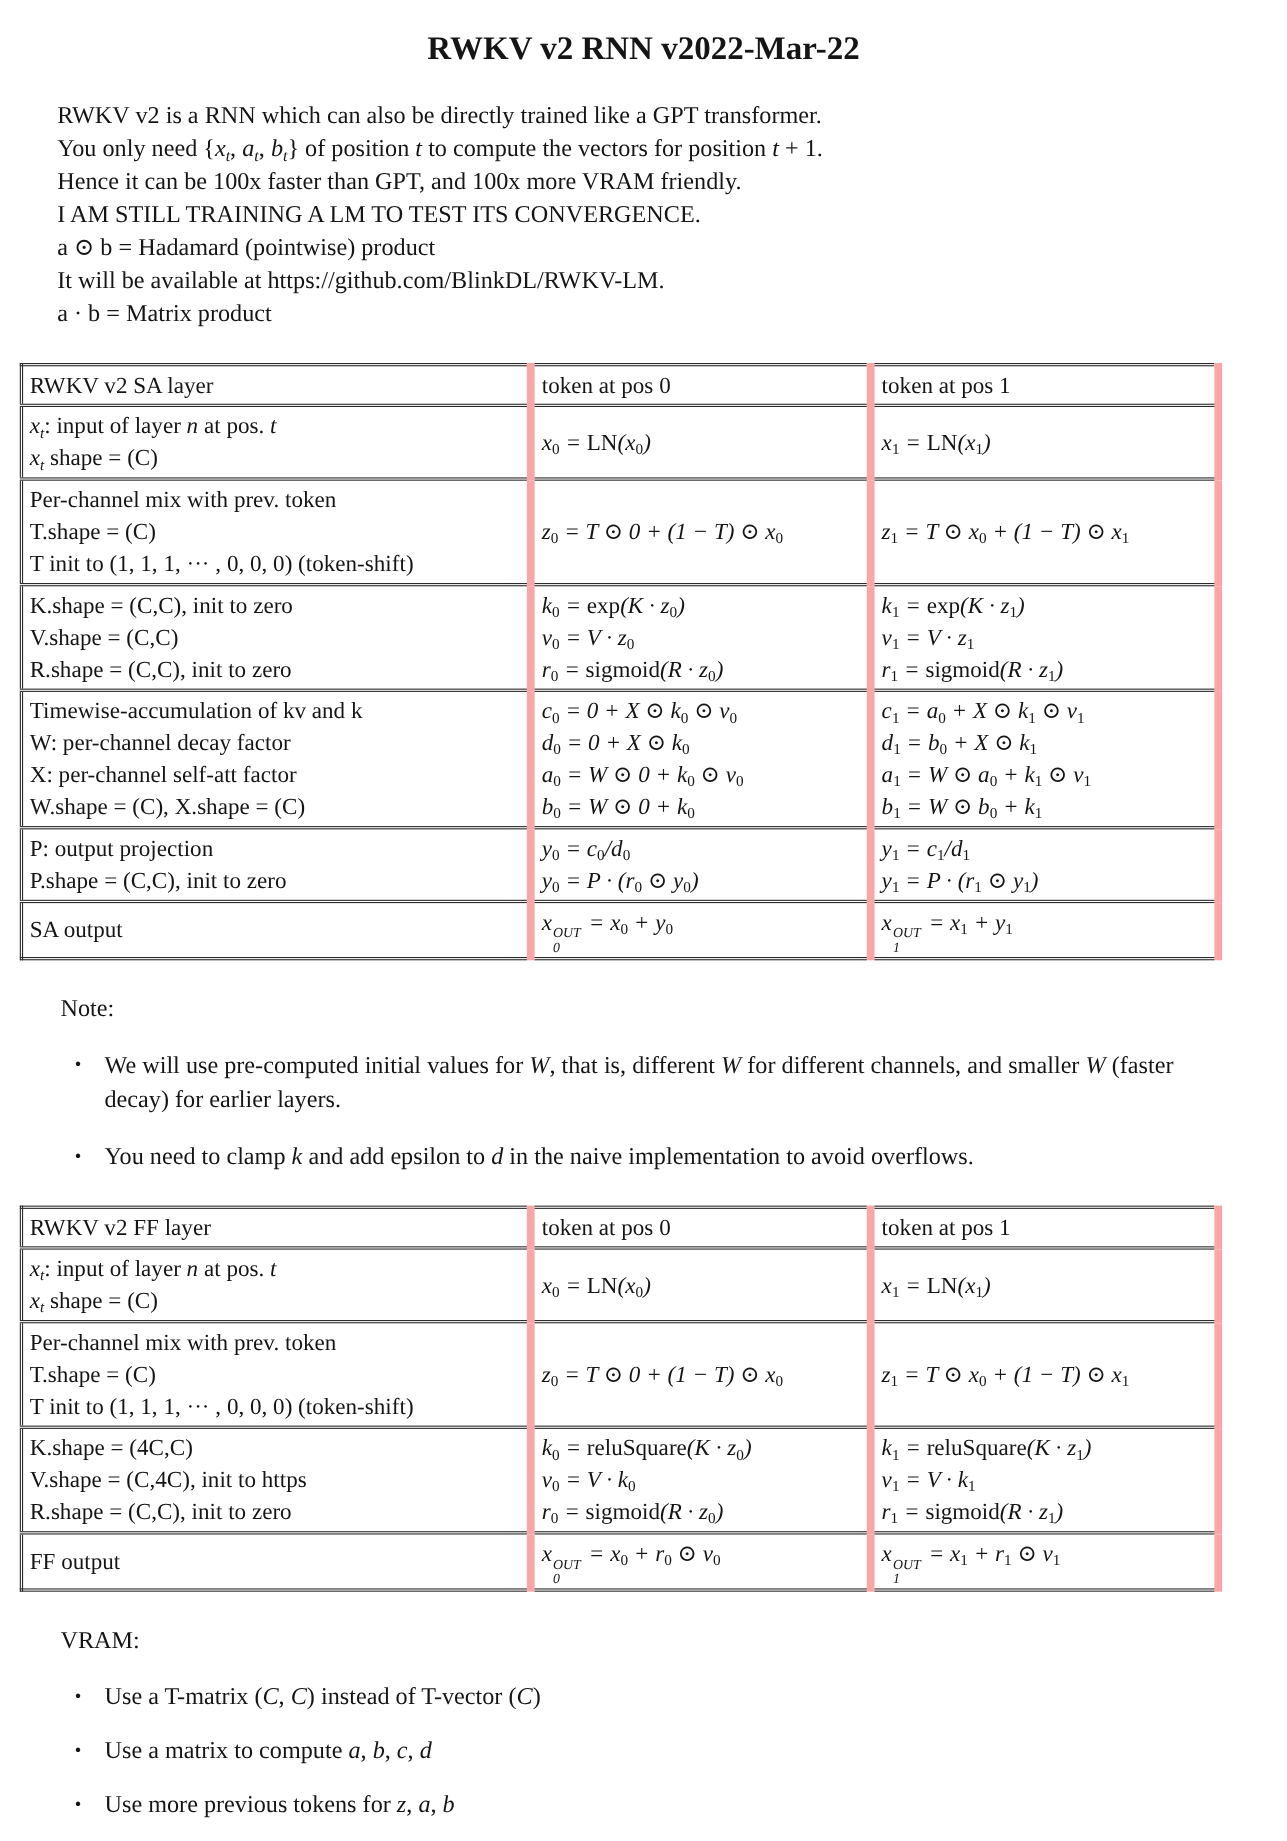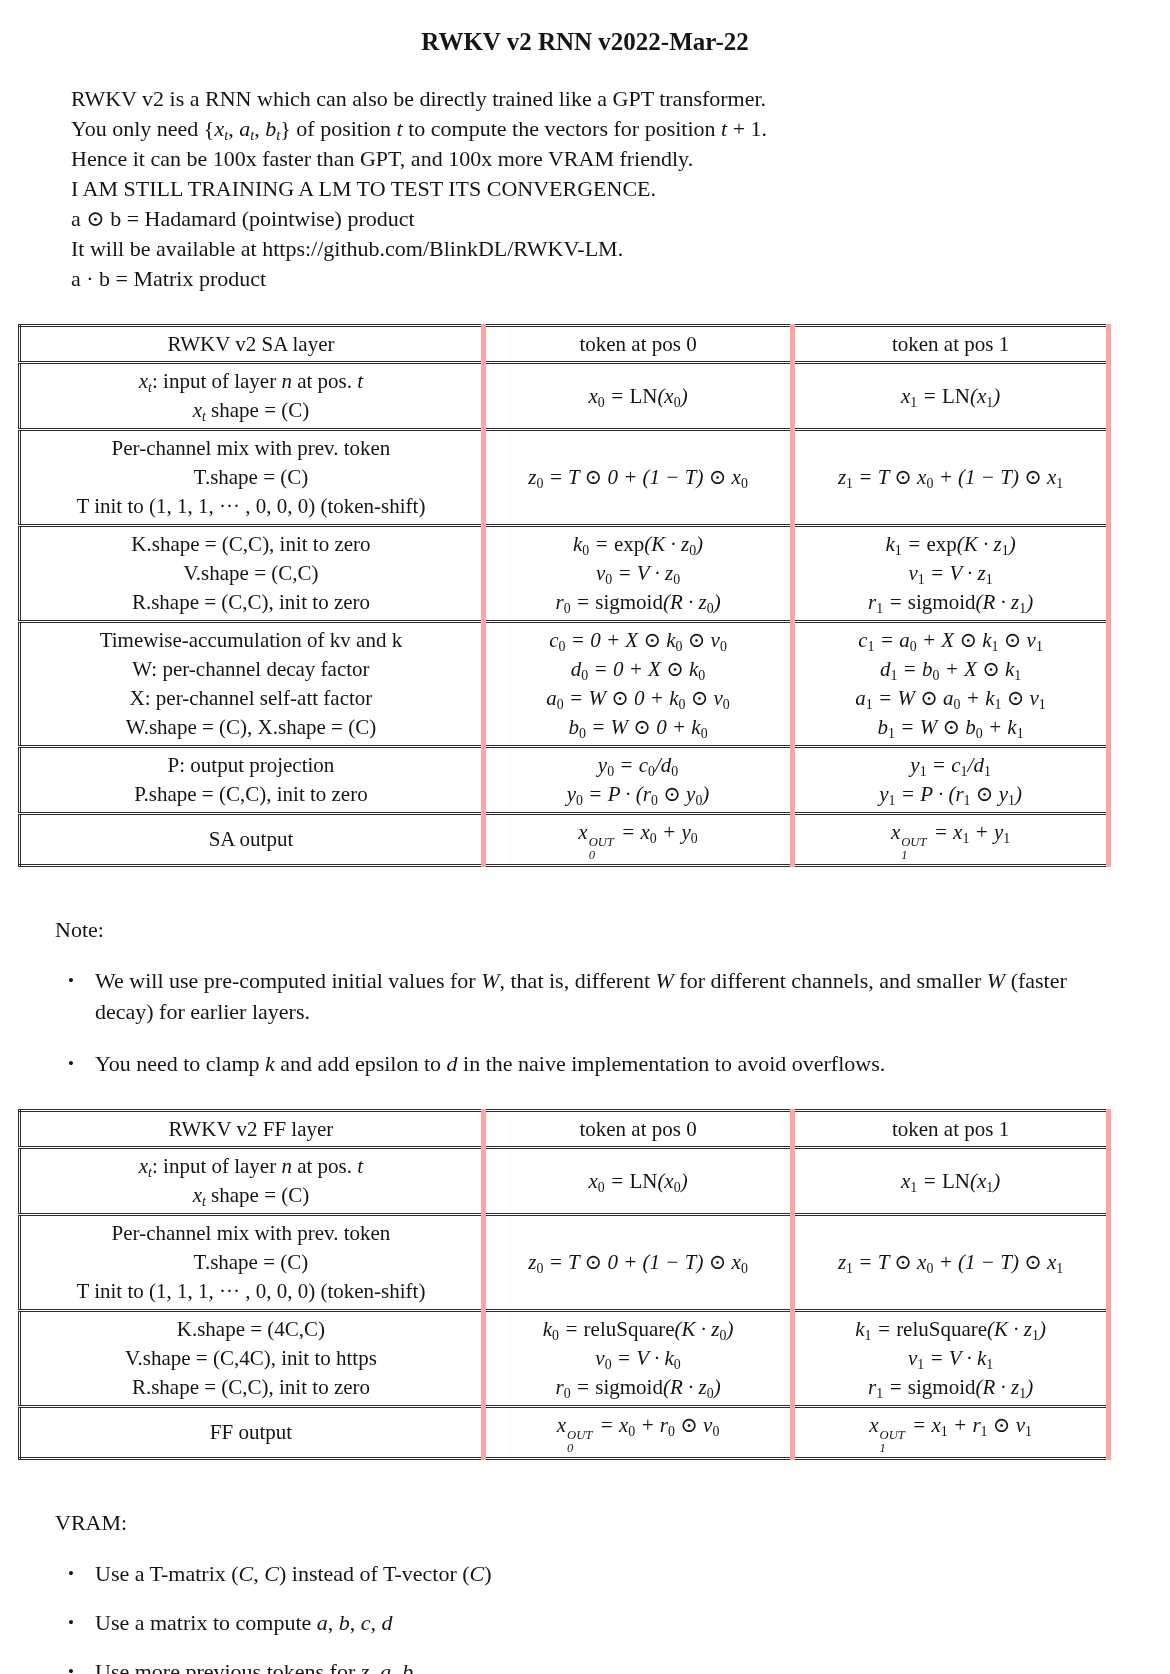--- a/index.html
+++ b/index.html
@@ -4,39 +4,39 @@
 <style>
   html, body { margin: 0; padding: 0; background: #ffffff; }
   body {
     width: 1170px; min-height: 1674px;
     font-family: "Liberation Serif", "DejaVu Serif", serif;
     color: #151515;
   }
   .page { padding: 14px 0 30px 0; }
 
   .title {
-    font-size: 25px; font-weight: bold; text-align: center;
+    font-size: 30px; font-weight: bold; text-align: center;
     margin: 14px 0 28px 0;
   }
 
-  .intro { margin-left: 71px; font-size: 22px; }
+  .intro { margin-left: 52px; font-size: 22px; }
   .intro .pline { line-height: 30px; white-space: nowrap; }
 
   
   table.ltx {
     border-collapse: collapse;
     margin: 30px 0 0 18px;
     width: 1093px;
     font-size: 21px;
     table-layout: fixed;
   }
   .ltx th, .ltx td {
     border-left: 1px solid #2b2b2b;
-    border-right: 5px solid #fca5a5;
-    text-align: center; vertical-align: middle;
+    border-right: 7px solid #fca5a5;
+    text-align: left; vertical-align: middle;
     padding: 3px 6px;
     font-weight: normal;
   }
   .ltx { border: 3px double #2b2b2b; }
   .ltx tbody tr { border-top: 3px double #2b2b2b; }
   .ltx thead tr { border-bottom: 1px solid #2b2b2b; }
   .ltx .ln { line-height: 29px; white-space: nowrap; }
   .ltx th { line-height: 28px; }
 
   .fcell { font-style: italic; }
@@ -50,21 +50,21 @@
 
   .stack {
     display: inline-flex; flex-direction: column; align-items: flex-start;
     font-size: 0.60em; line-height: 1.0;
     vertical-align: -0.55em; margin: 4px 2px 0 1px;
   }
   .stack span { display: block; }
   .stack .mi { font-style: italic; }
 
   
-  .sec-label { margin: 47px 0 0 55px; font-size: 22px; line-height: 31px; }
+  .sec-label { margin: 28px 0 0 55px; font-size: 22px; line-height: 31px; }
   ul.bullets { list-style: none; margin: 20px 0 0 0; padding: 0 40px 0 68px; font-size: 22px; }
   ul.bullets li { display: flex; align-items: flex-start; margin-bottom: 21px; }
   ul.bullets.todo li { margin-bottom: 18px; }
   .bullet-dot { flex: 0 0 27px; font-size: 17px; line-height: 31px; }
   .bullet-text { line-height: 31px; }
 </style>
 </head>
 <body>
 
 <div class="page">

